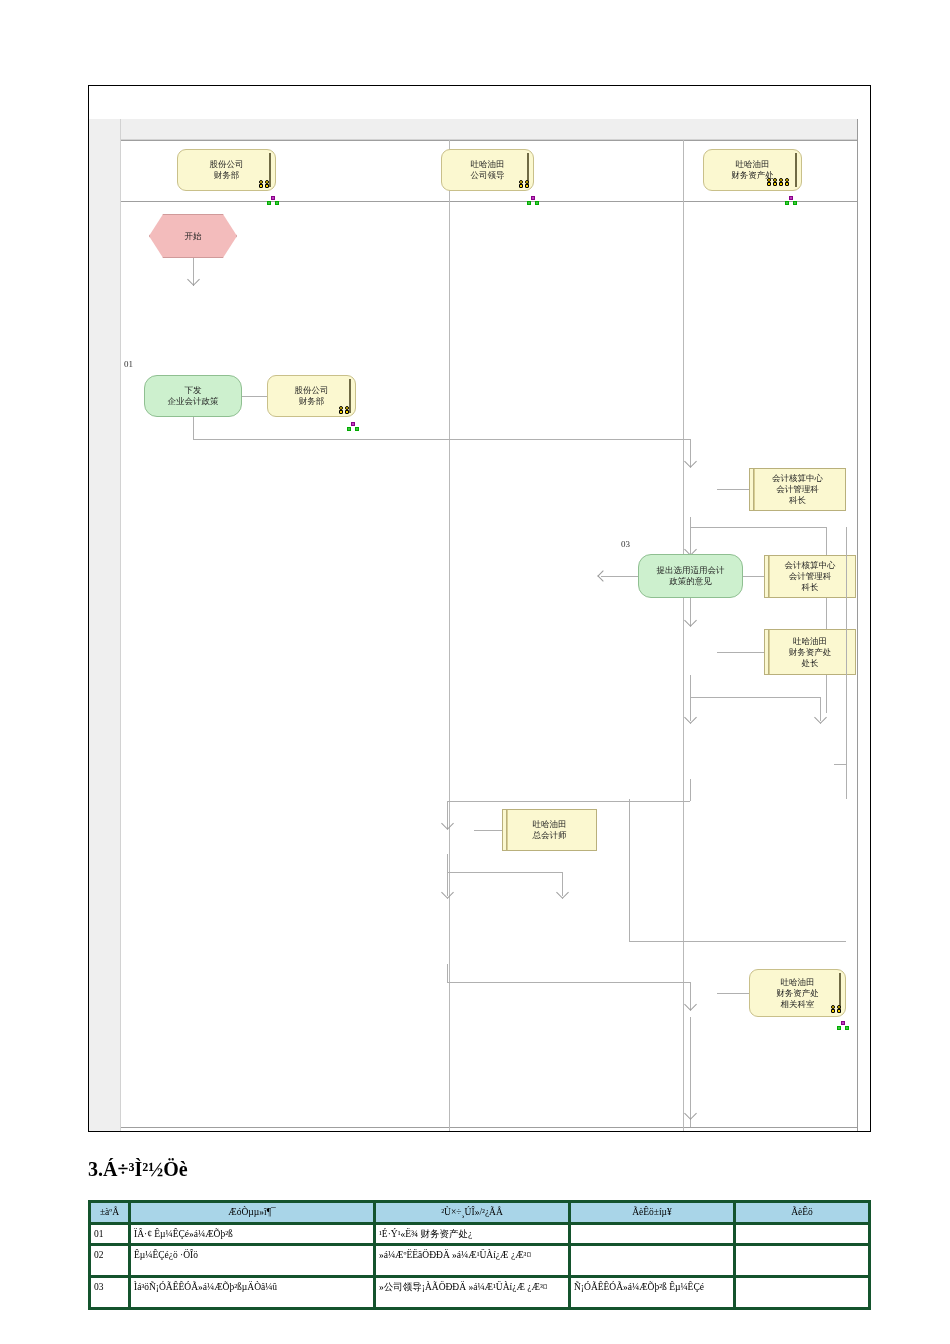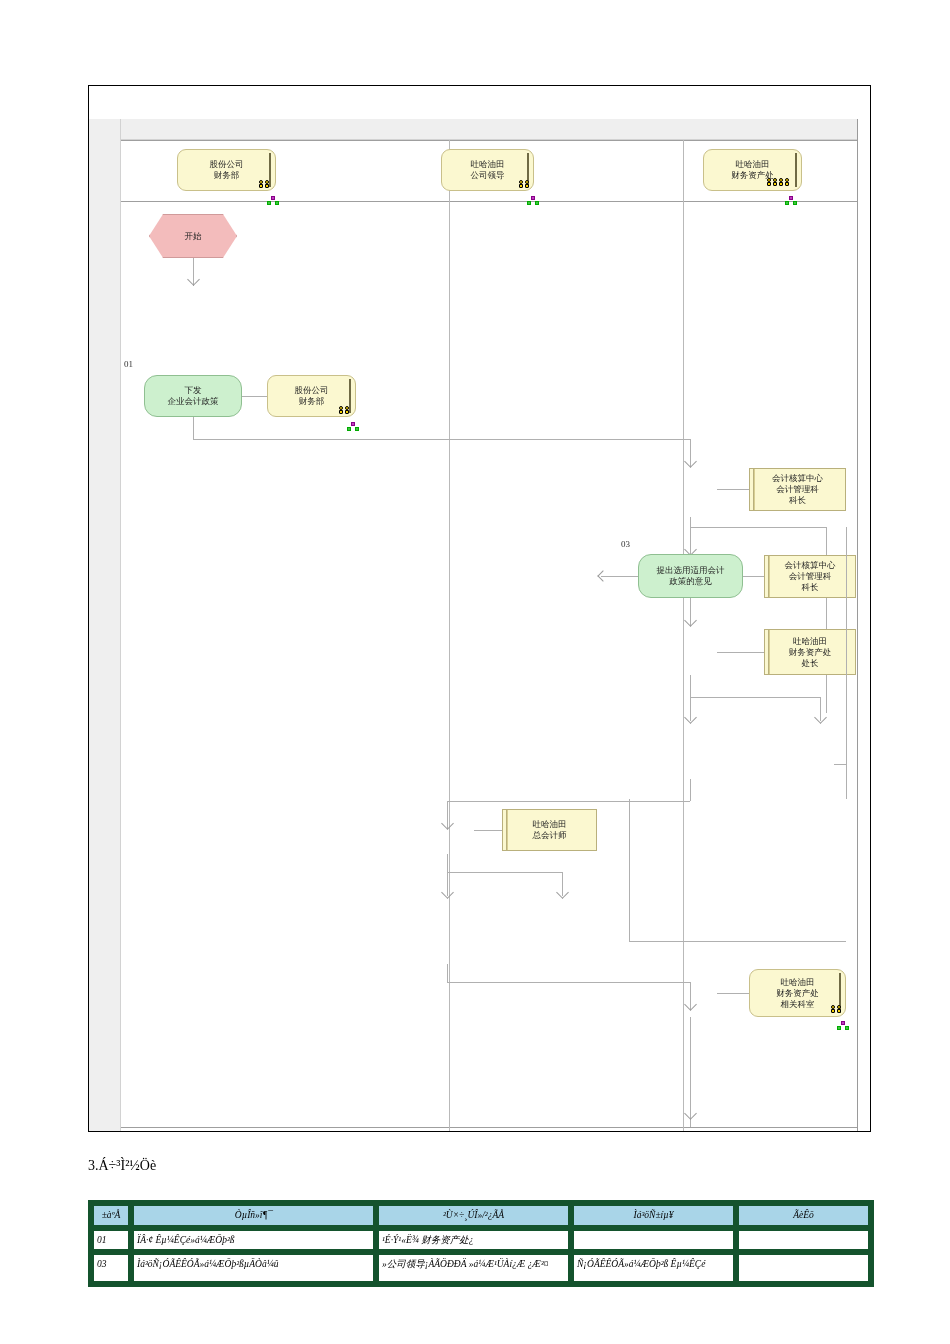--- a/index.html
+++ b/index.html
@@ -149,39 +149,38 @@
   }
   .arrow-left{
     position:absolute; width:8px; height:8px;
     border-left:1px solid #9a9a9a; border-bottom:1px solid #9a9a9a;
     transform:rotate(45deg);
   }
 
   
   #section-heading{
     position:absolute; left:88px; top:1158px;
-    font-size:14px; font-weight:normal;
+    font-size:20px; font-weight:bold;
     font-family:"Liberation Serif", serif;
   }
 
   
   #steps-table{
     position:absolute; left:88px; top:1200px;
     width:780px;
     border-collapse:collapse;
     font-family:"Liberation Serif", serif;
     font-size:9.5px;
     table-layout:fixed;
   }
   #steps-table th, #steps-table td{
-    border:6px solid #14532d;
+    border:3px solid #14532d;
     padding:3px 3px;
     vertical-align:top;
     line-height:12.5px;
-    font-style:italic;
   }
   #steps-table thead th{
     background:#a9d5e8;
     text-align:center;
     font-weight:normal;
   }
   #steps-table td.c-num{ text-align:left; }
   #steps-table tbody tr{ height:17px; }
   #steps-table tbody tr.tall{ height:32px; }
   .col1{ width:40px; } .col2{ width:245px; }
@@ -410,35 +409,42 @@
   <colgroup>
     <col class="col1">
       <col class="col2">
       <col class="col3">
       <col class="col4">
       <col class="col5">
   </colgroup>
   <thead>
     <tr>
       <th>±àºÅ</th>
-      <th>ÒµÎñ»î¶¯</th>
+      <th>ÆóÒµµ»î¶¯</th>
       <th>²Ù×÷¸ÚÎ»/²¿ÃÅ</th>
-      <th>Ìá³öÑ±íµ¥</th>
+      <th>ÃèÊö±íµ¥</th>
       <th>ÃèÊö</th>
     </tr>
   </thead>
   <tbody id="steps-table-body">
       <tr>
         <td class="c-num">01</td>
         <td>ÏÂ·¢ Êµ¼ÊÇé»á¼ÆÕþ²ß</td>
         <td>¹É·Ý¹«Ë¾ 财务资产处¿</td>
         <td></td>
         <td></td>
       </tr>
       <tr class="tall">
+        <td class="c-num">02</td>
+        <td>Êµ¼ÊÇé¿ö ·ÖÎö</td>
+        <td>»á¼ÆºËËãÖÐÐÄ »á¼Æ¹ÜÀí¿Æ ¿Æ³¤</td>
+        <td></td>
+        <td></td>
+      </tr>
+      <tr class="tall">
         <td class="c-num">03</td>
         <td>Ìá³öÑ¡ÓÃÊÊÓÃ»á¼ÆÕþ²ßµÄÒâ¼û</td>
         <td>»公司领导¡ÀÃÖÐÐÄ »á¼Æ¹ÜÀí¿Æ ¿Æ³¤</td>
         <td>Ñ¡ÓÃÊÊÓÃ»á¼ÆÕþ²ß Êµ¼ÊÇé</td>
         <td></td>
       </tr>
     </tbody>
 </table>
 
 </body></html>

